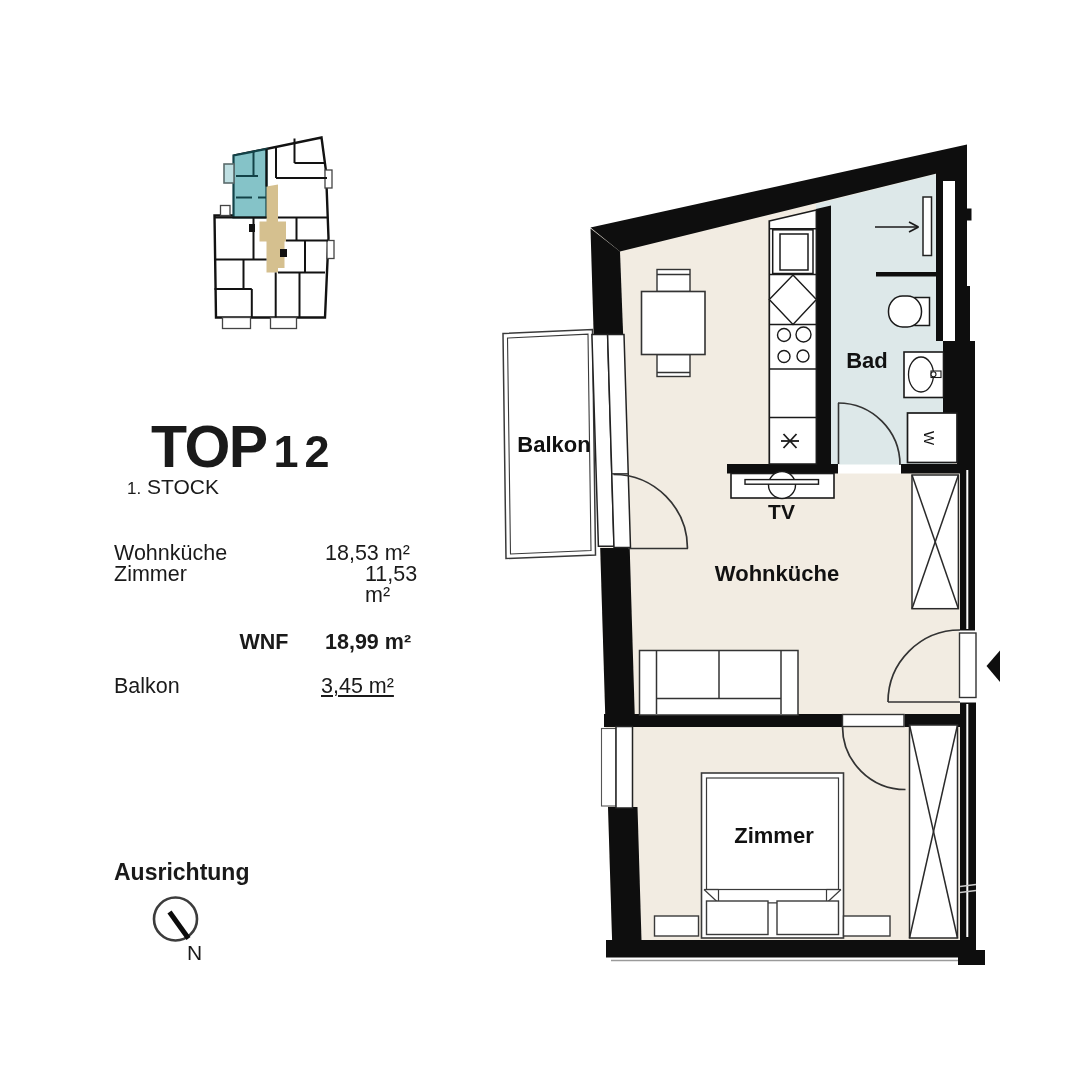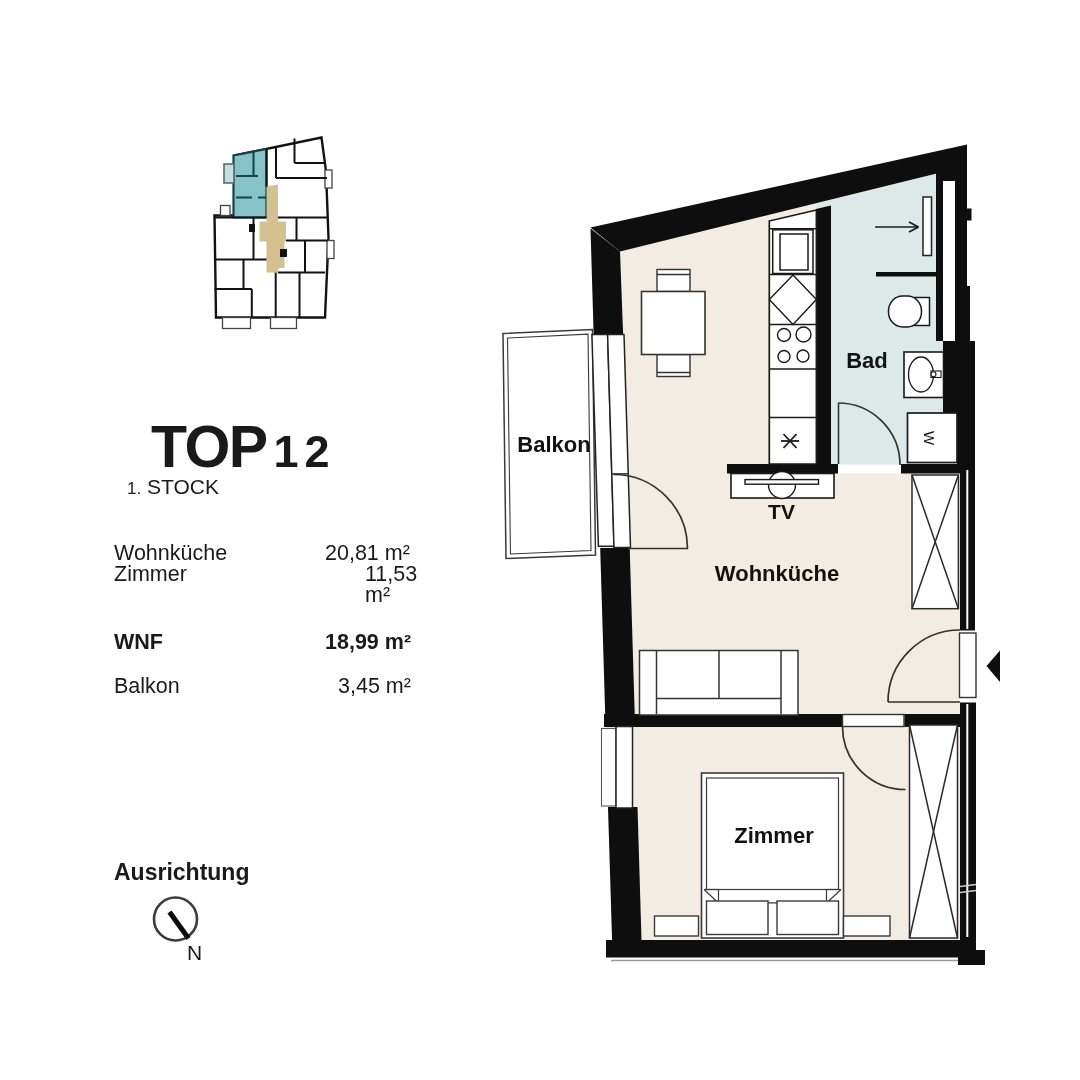--- a/index.html
+++ b/index.html
@@ -7,30 +7,30 @@
   .abs{position:absolute;}
 </style>
 </head>
 <body>
 
 <div class="abs" style="left:113px;top:418px;font-size:59px;font-weight:bold;line-height:1;letter-spacing:-1.5px;white-space:nowrap;margin-left:38px;">TOP<span style="font-size:30px;">&nbsp;</span><span style="font-size:45px;letter-spacing:6px;">12</span></div>
 
 <div class="abs" style="left:127px;top:476px;font-size:21px;letter-spacing:-0.7px;line-height:1;letter-spacing:0px;"><span style="font-size:17px;">1.</span> STOCK</div>
 
 <div class="abs" style="left:114px;top:542.5px;font-size:21.5px;line-height:21px;width:300px;">
-  <div style="position:relative;">Wohnküche<span style="position:absolute;left:211px;">20,81 m²</span></div>
+  <div style="position:relative;">Wohnküche<span style="position:absolute;left:211px;">18,53 m²</span></div>
   <div style="position:relative;">Zimmer<span style="position:absolute;left:211px;margin-left:40px;">11,53 m²</span></div>
 </div>
 
-<div class="abs" style="left:114px;top:630px;font-size:21.5px;font-weight:bold;width:300px;">
+<div class="abs" style="left:114px;top:630px;font-size:21.5px;font-weight:bold;width:300px;text-align:center;">
     <div style="position:relative;">WNF<span style="position:absolute;left:211px;">18,99 m²</span></div>
   </div>
 
 <div class="abs" style="left:114px;top:674px;font-size:21.5px;width:300px;">
-    <div style="position:relative;">Balkon<span style="position:absolute;left:224px;">3,45 m²</span></div>
+    <div style="position:relative;">Balkon<span style="position:absolute;left:207px;text-decoration:underline;">3,45 m²</span></div>
   </div>
 
 <div class="abs" style="left:114px;top:858.5px;font-size:23px;font-weight:bold;">Ausrichtung</div>
 
 <svg class="abs" style="left:0;top:0;" width="1080" height="1080" viewBox="0 0 1080 1080" fill="none">
 <g id="compass">
 
   <circle cx="175.5" cy="919" r="21.5" stroke="#3c3c3c" stroke-width="2.6" fill="none"></circle>
 
   <line x1="169.5" y1="912" x2="188.5" y2="938.5" stroke="#0c0c0c" stroke-width="5"></line>

